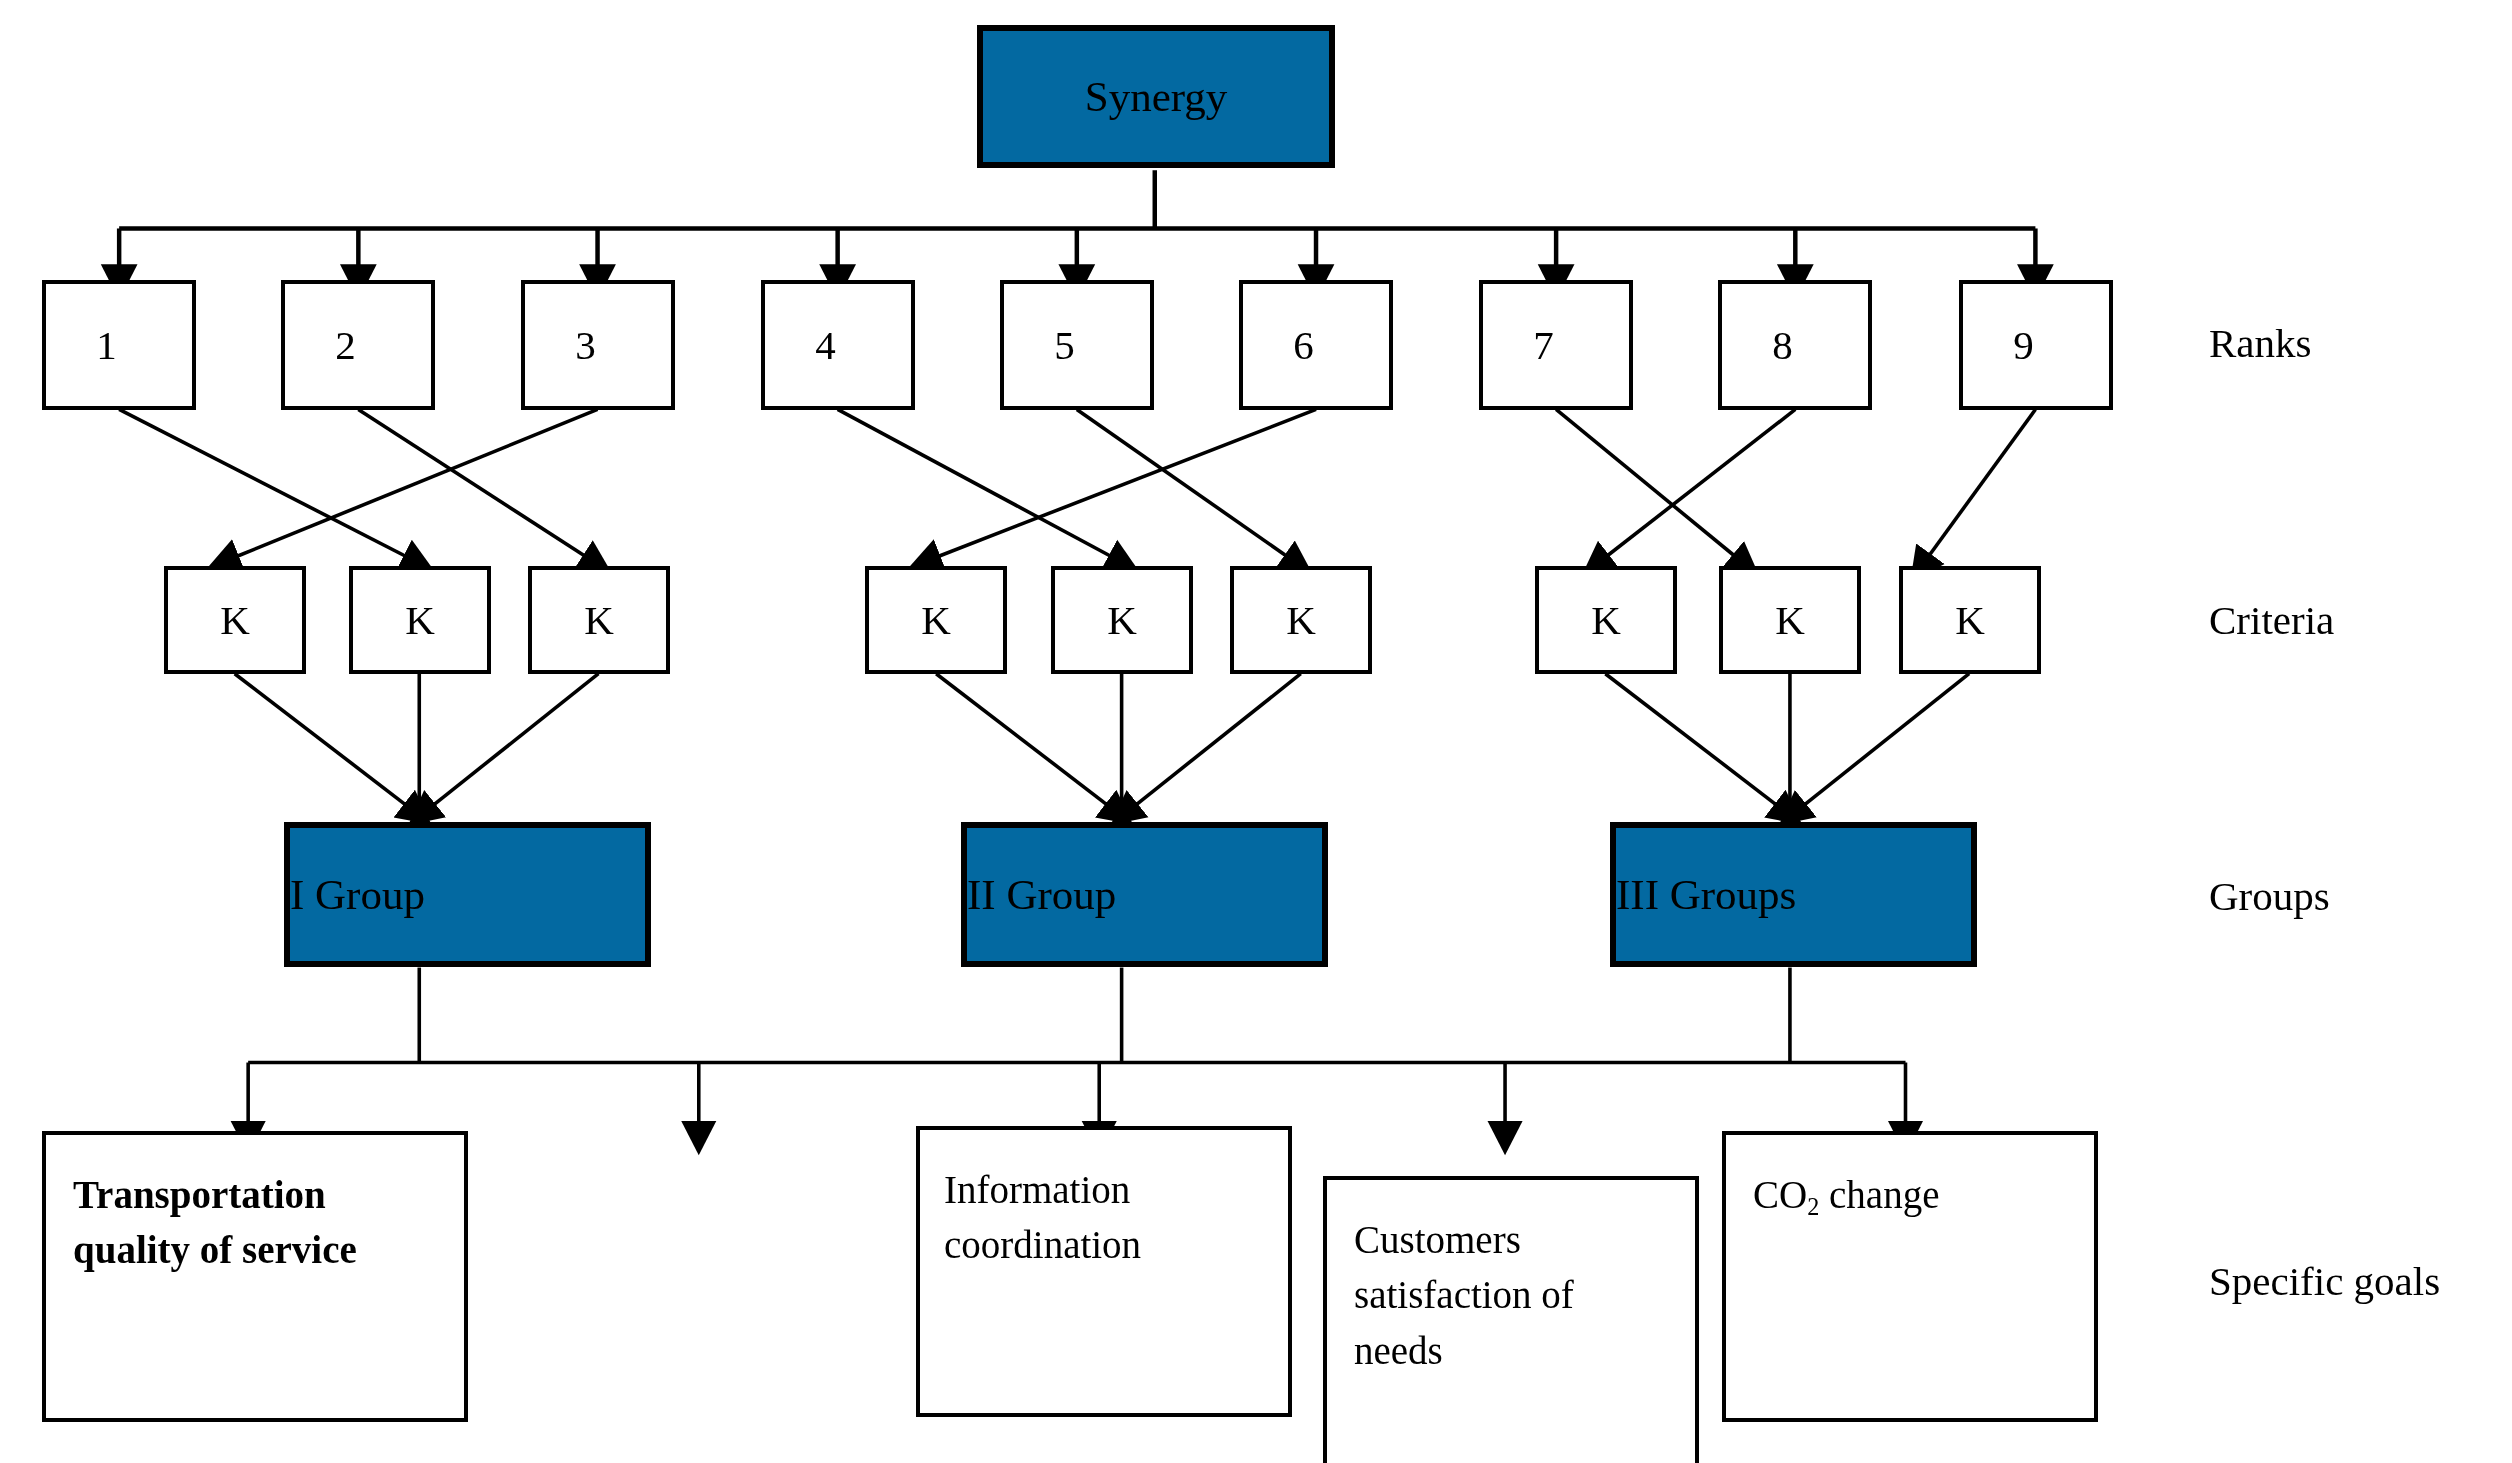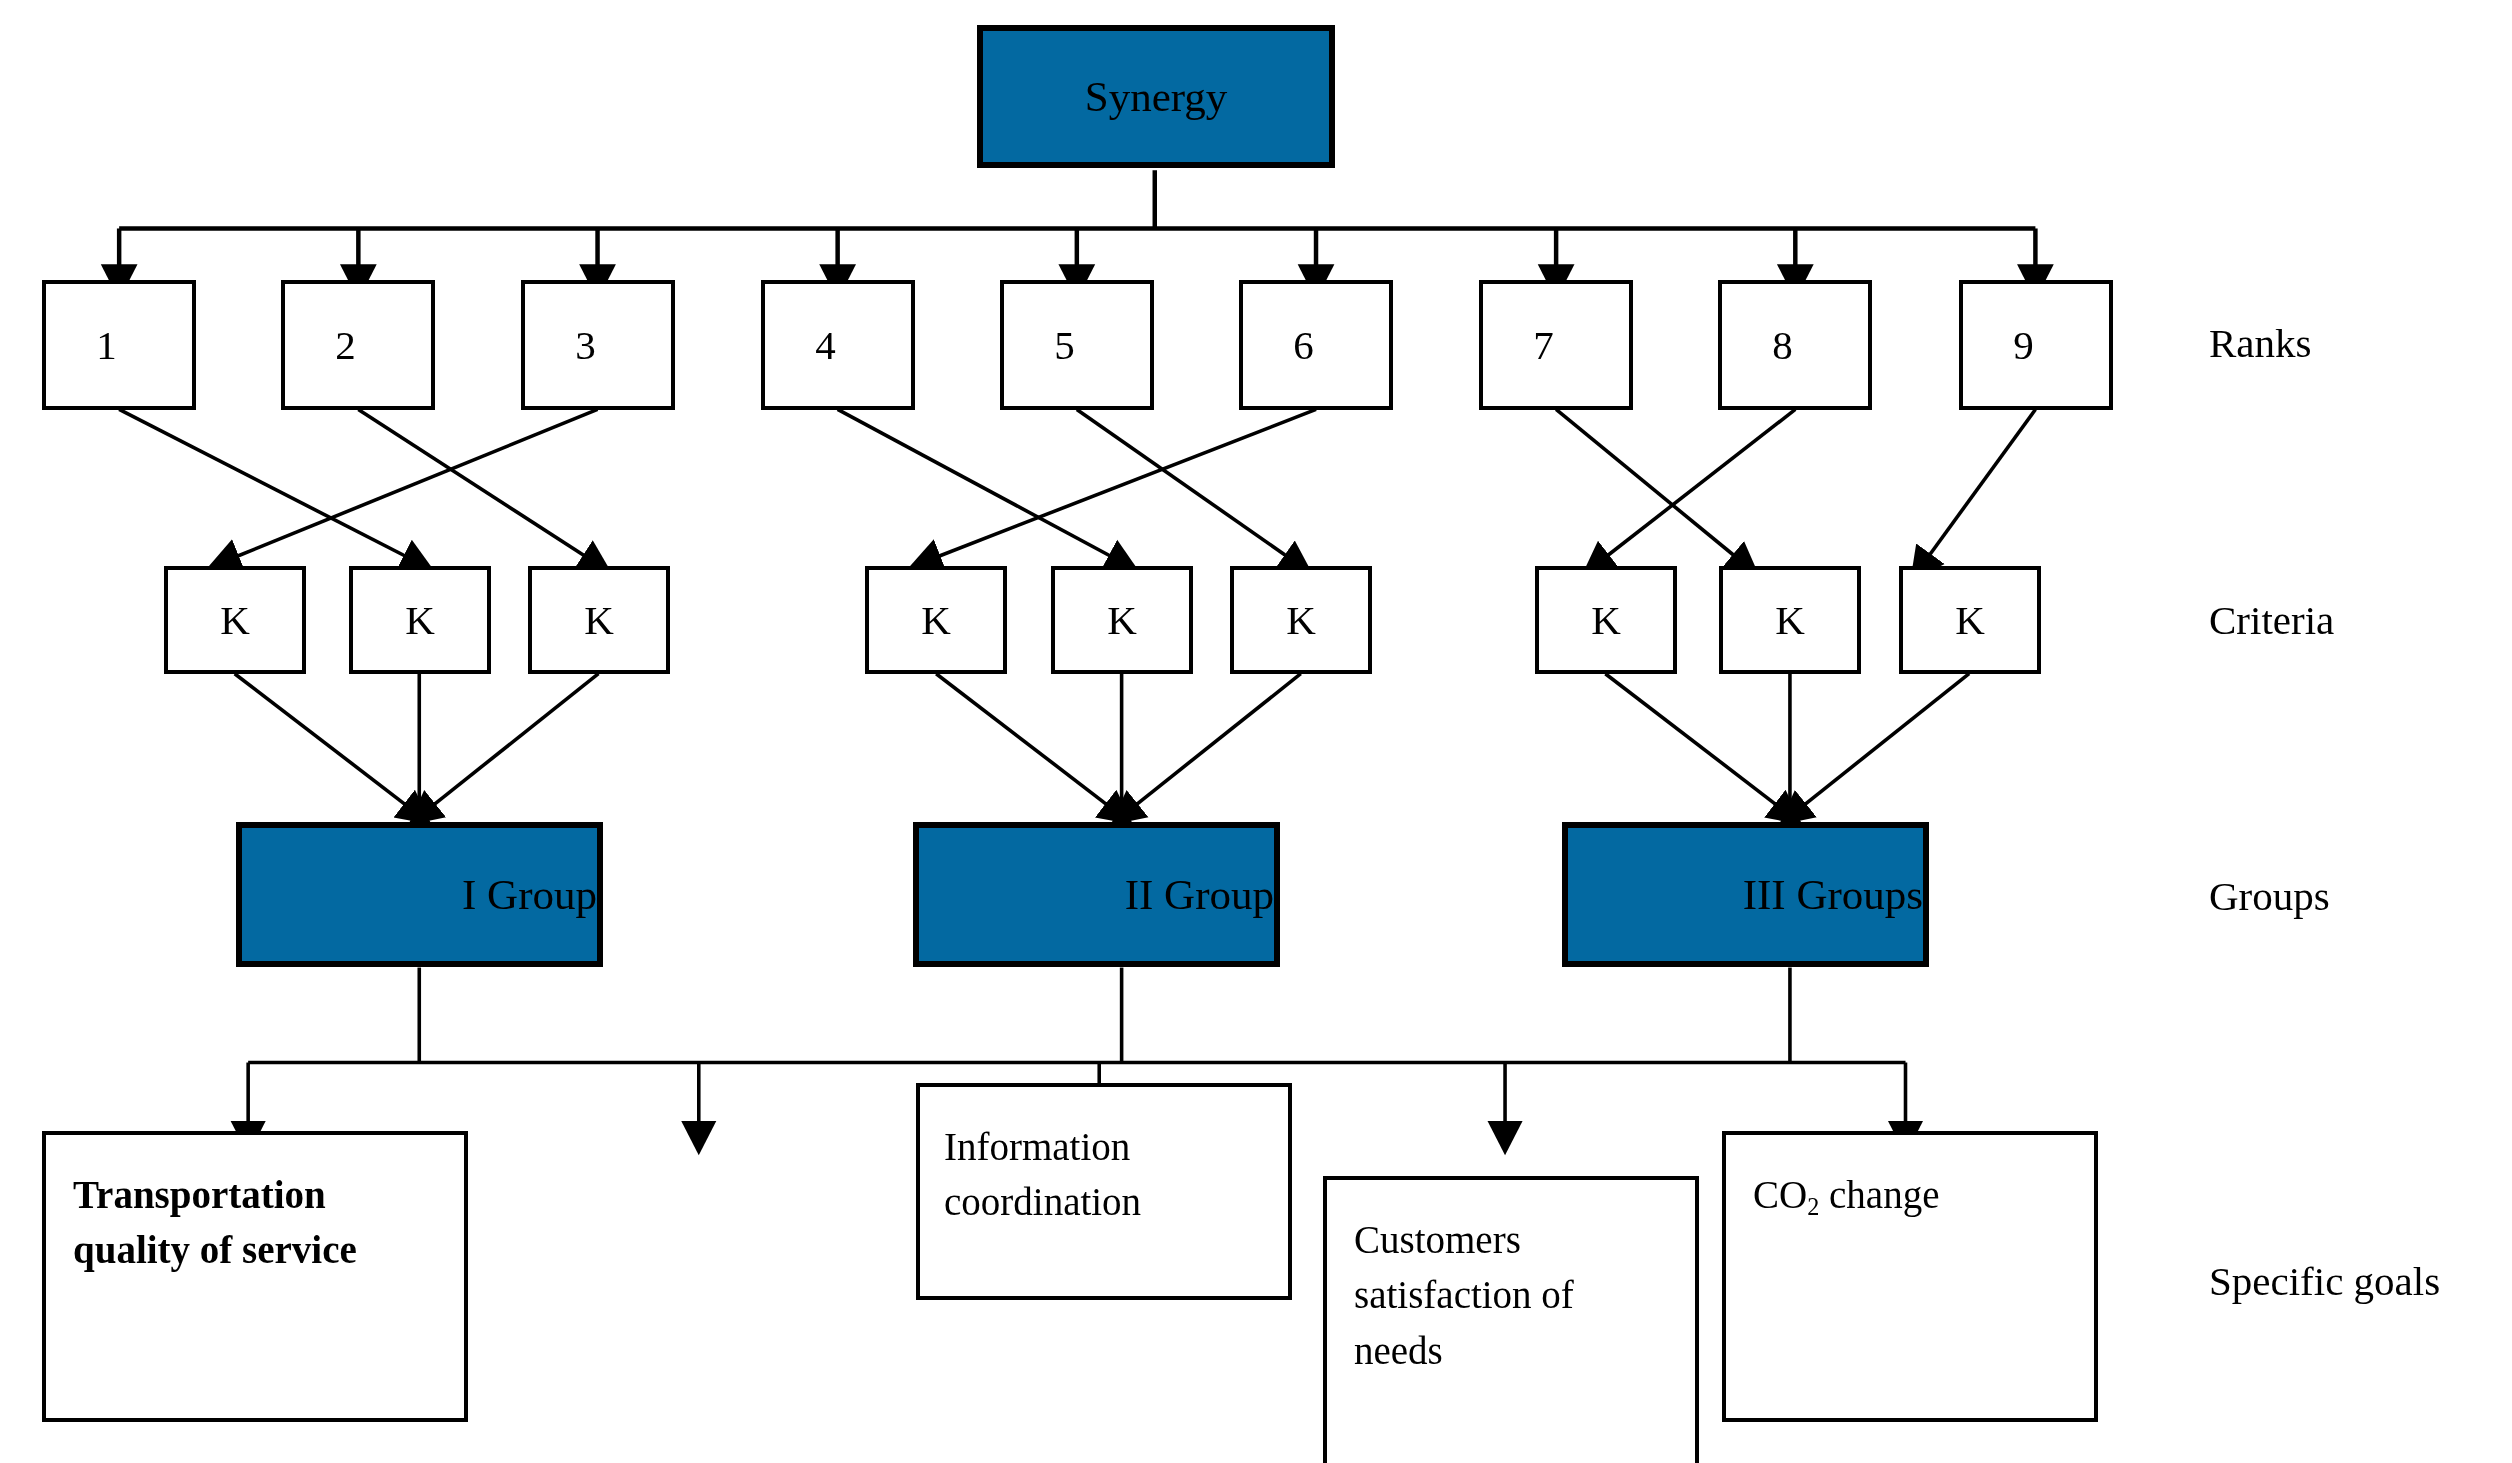--- a/index.html
+++ b/index.html
@@ -68,21 +68,22 @@
     justify-content: center;
   }
   .top-box .node-label {
     font-size: 43px;
     line-height: 1;
   }
   
   .group-box {
     display: flex;
     align-items: center;
-    justify-content: flex-end;
+    justify-content: flex-start;
+    margin-left: 48px;
   }
   .group-box .node-label {
     font-size: 43px;
     line-height: 1;
   }
   
   .goal-box {
     padding: 32px 23px 9px 27px;
   }
   .goal-box .node-label {
@@ -251,21 +252,21 @@
   <div class="node shaded group-box" style="left:913px; top:822px; width:367px; height:145px;">
     <span class="node-label">II Group</span>
   </div>
   <div class="node shaded group-box" style="left:1562px; top:822px; width:367px; height:145px;">
     <span class="node-label">III Groups</span>
   </div>
 
   <div class="node goal-box" style="left:42px; top:1131px; width:426px; height:291px;font-weight:bold;">
     <span class="node-label">Transportation quality of service</span>
   </div>
-  <div class="node goal-box narrow" style="left:916px; top:1083px; width:376px; height:217px;padding-left:24px;">
+  <div class="node goal-box narrow" style="left:916px; top:1126px; width:376px; height:291px;padding-left:24px;">
     <span class="node-label">Information coordination</span>
   </div>
   <div class="node goal-box narrow" style="left:1323px; top:1176px; width:376px; height:291px;">
     <span class="node-label">Customers satisfaction of needs</span>
   </div>
   <div class="node goal-box narrow" style="left:1722px; top:1131px; width:376px; height:291px;">
     <span class="node-label">CO<sub>2</sub> change</span>
   </div>
 
   <span class="row-caption" style="left:2209px; top:323px;">Ranks</span>

